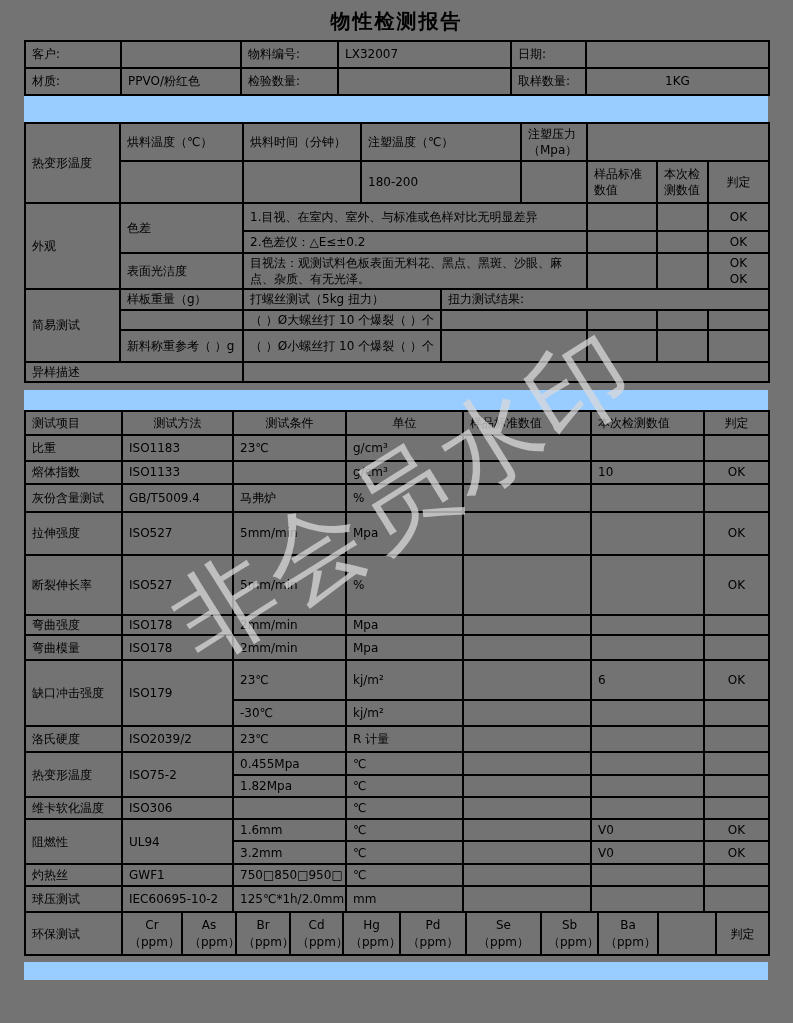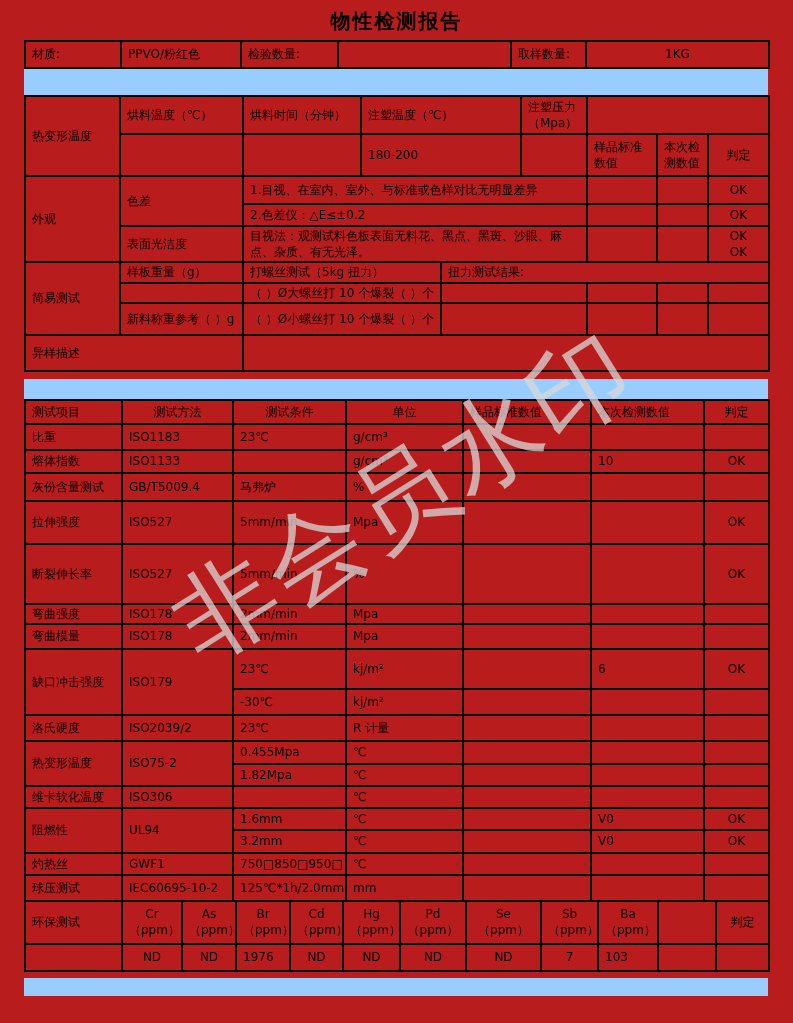--- a/index.html
+++ b/index.html
@@ -1,17 +1,17 @@
 <!DOCTYPE html>
 <html><head>
 <meta charset="utf-8">
 <style>
   * { box-sizing: border-box; margin: 0; padding: 0; }
   body { background: #ffffff; font-family: "DejaVu Sans", sans-serif; color: #000; }
-  .page { position: relative; width: 793px; height: 1023px; background: #b91c1c; overflow: hidden; }
+  .page { position: relative; width: 793px; height: 1023px; background: #737373; overflow: hidden; }
   .title { text-align: center; font-size: 20px; font-weight: bold; padding-top: 8px; height: 40px; letter-spacing: 2px; }
   .content { margin-left: 24px; width: 744px; }
   table.t { border-collapse: collapse; table-layout: fixed; width: 744px; }
   table.stack { margin-top: -2px; }
   table.t td { border: 2px solid #000; padding: 1px 6px; font-size: 12px; vertical-align: middle; overflow: hidden; line-height: 1.35; }
   .band { width: 744px; height: 26px; background: #99CCFF; }
   .band2 { height: 20px; margin-top: 7px; }
   .band3 { height: 18px; margin-top: 6px; }
   .lbl { font-size: 13px; }
   .c { text-align: center; }
@@ -38,20 +38,28 @@
     <table class="t">
       <colgroup>
           <col style="width:96px">
           <col style="width:120px">
           <col style="width:97px">
           <col style="width:173px">
           <col style="width:75px">
           <col style="width:183px">
         </colgroup>
       <tbody>
+          <tr style="height:27px">
+        <td class="lbl">客户:</td>
+        <td></td>
+        <td class="lbl">物料编号:</td>
+        <td class="s11">LX32007</td>
+        <td class="lbl">日期:</td>
+        <td></td>
+      </tr>
       <tr style="height:27px">
         <td class="lbl">材质:</td>
         <td>PPVO/粉红色</td>
         <td class="lbl">检验数量:</td>
         <td></td>
         <td class="lbl">取样数量:</td>
         <td class="c s11">1KG</td>
       </tr>
     </tbody>
       </table>
@@ -165,21 +173,21 @@
       </tr>
     </tbody>
       </table>
 
     <table class="t stack">
       <colgroup>
           <col style="width:218px">
           <col style="width:526px">
         </colgroup>
       <tbody>
-          <tr style="height:36px">
+          <tr style="height:20px">
         <td class="lbl">异样描述</td>
         <td></td>
       </tr>
     </tbody>
       </table>
 
     <div class="band band2"></div>
 
     <table class="t">
       <colgroup>
@@ -374,33 +382,19 @@
         <td class="c s10"><span>Br</span><br><span>（ppm）</span></td>
         <td class="c s10"><span>Cd</span><br><span>（ppm）</span></td>
         <td class="c s10"><span>Hg</span><br><span>（ppm）</span></td>
         <td class="c s10"><span>Pd</span><br><span>（ppm）</span></td>
         <td class="c s10"><span>Se</span><br><span>（ppm）</span></td>
         <td class="c s10"><span>Sb</span><br><span>（ppm）</span></td>
         <td class="c s10"><span>Ba</span><br><span>（ppm）</span></td>
         <td></td>
         <td class="c lbl">判定</td>
       </tr>
-      <tr style="height:27px">
-        <td></td>
-        <td class="c s11">ND</td>
-        <td class="c s11">ND</td>
-        <td class="s11">1976</td>
-        <td class="c s11">ND</td>
-        <td class="c s11">ND</td>
-        <td class="c s11">ND</td>
-        <td class="c s11">ND</td>
-        <td class="c s11">7</td>
-        <td class="s11">103</td>
-        <td></td>
-        <td></td>
-      </tr>
     </tbody>
       </table>
 
     <div class="band band3"></div>
 
   </div>
 </div>
 
 </body></html>

